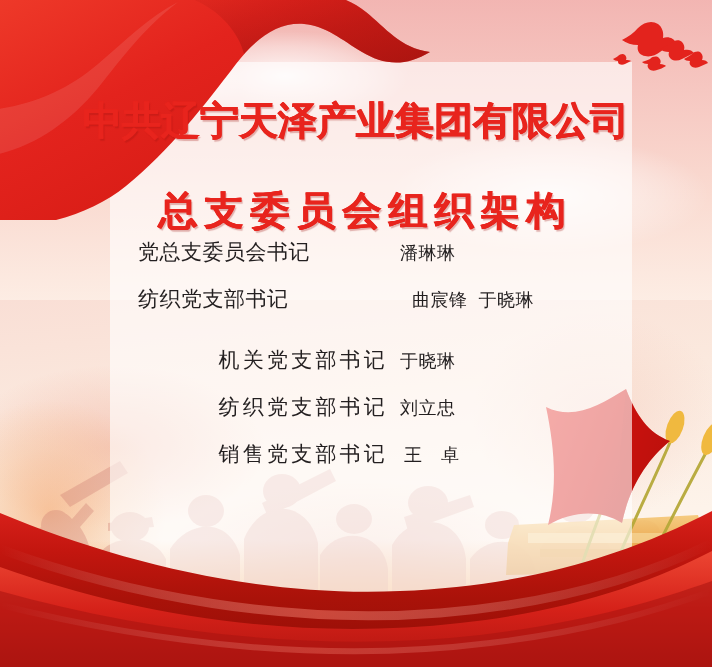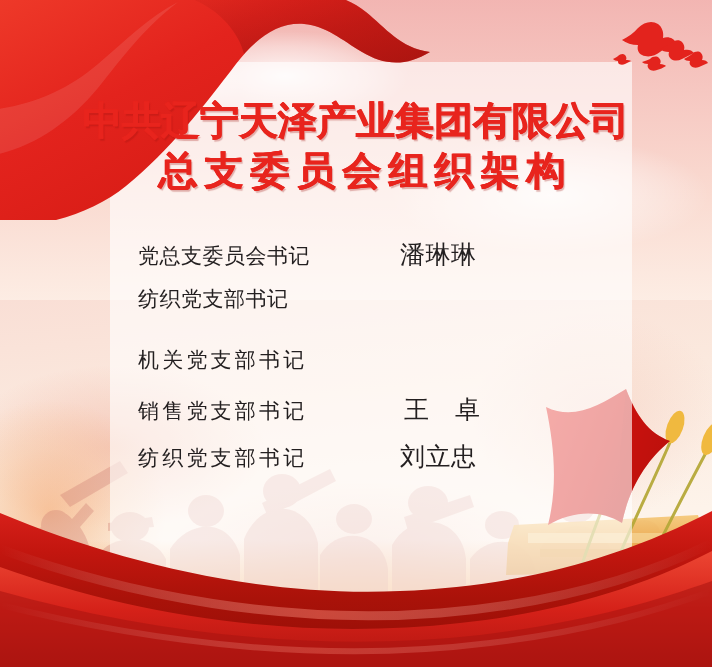--- a/index.html
+++ b/index.html
@@ -106,21 +106,21 @@
     font-size: 39px;
     line-height: 50px;
     color: #e8241d;
     text-shadow:
       0.5px 0 0 #e8241d,
       -0.5px 0 0 #e8241d,
       1.5px 1.5px 1px rgba(160,20,15,.30);
     white-space: nowrap;
   }
   .title-line.line-1 { letter-spacing: 0px; }
-  .title-line.line-2 { letter-spacing: 7px; padding-left: 19px; }
+  .title-line.line-2 { letter-spacing: 7px; padding-left: 19px; margin-top: 40px; }
 
   .roster {
     position: absolute;
     left: 138px;
     top: 238px;
     width: 470px;
   }
   .roster-row {
     display: flex;
     align-items: baseline;
@@ -128,23 +128,23 @@
   }
   .roster-row.group-gap { margin-top: 14px; }
   .role {
     width: 250px;
     flex: 0 0 250px;
     font-size: 21px;
     color: #231f20;
     white-space: nowrap;
     letter-spacing: 0.5px;
   }
-  .role.wide { letter-spacing: 3.2px; }
+  .role.wide { letter-spacing: 3.2px; text-align: right; }
   .names {
-    font-size: 25px;
+    font-size: 18px;
     color: #231f20;
     white-space: pre;
     letter-spacing: 0.5px;
   }
   .names.indent-1 { padding-left: 12px; }
   .names.indent-2 { padding-left: 16px; }
   .names.indent-3 { padding-left: 24px; }
   .names.indent-4 { padding-left: 28px; }
 </style>
 </head>
@@ -304,33 +304,35 @@
 
     <div class="roster">
 
       <div class="roster-row">
         <span class="role">党总支委员会书记</span>
         <span class="names indent-1">潘琳琳</span>
       </div>
 
       <div class="roster-row">
         <span class="role">纺织党支部书记</span>
+        <span class="names indent-3">曲宸锋  于晓琳</span>
       </div>
 
 
       <div class="roster-row group-gap">
         <span class="role wide">机关党支部书记</span>
+        <span class="names indent-1">于晓琳</span>
+      </div>
+
+      <div class="roster-row">
+        <span class="role wide">纺织党支部书记</span>
+        <span class="names indent-1">刘立忠</span>
       </div>
 
       <div class="roster-row">
         <span class="role wide">销售党支部书记</span>
         <span class="names indent-2">王　卓</span>
       </div>
 
-      <div class="roster-row">
-        <span class="role wide">纺织党支部书记</span>
-        <span class="names indent-1">刘立忠</span>
-      </div>
-
     </div>
   </div>
 
 </div>
 
 </body></html>

